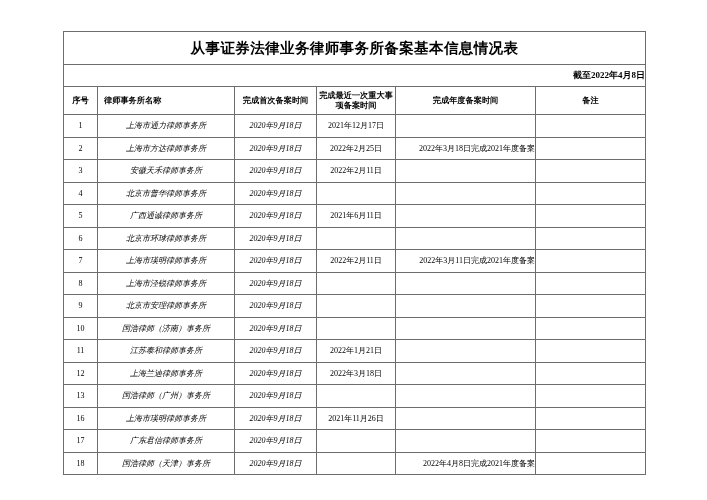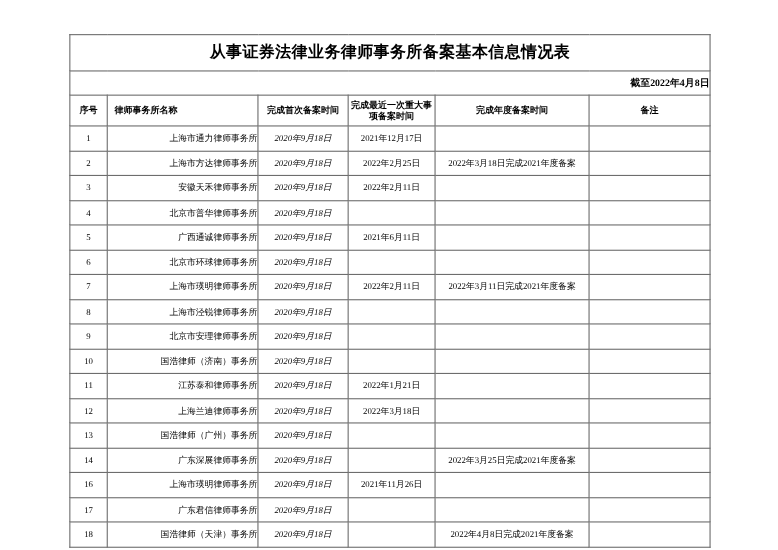--- a/index.html
+++ b/index.html
@@ -64,24 +64,24 @@
     text-align: left !important;
     padding-left: 6px !important;
     margin-left: 17px;
   }
   .data-row td {
     height: 21.5px;
     font-size: 8px;
     line-height: 11px;
   }
   .c-idx   { text-align: center; }
-  .c-name  { text-align: right; padding-left: 6px; }
+  .c-name  { text-align: center; padding-left: 6px; font-style: italic; }
   .c-first { text-align: center; font-style: italic; }
   .c-major { text-align: center; }
-  .c-annual{ text-align: center; }
+  .c-annual{ text-align: right; }
   .c-note  { text-align: center; }
   .col-idx    { width: 34px; }
   .col-name   { width: 137px; }
   .col-first  { width: 82px; }
   .col-major  { width: 79px; }
   .col-annual { width: 140px; }
   .col-note   { width: 110px; }
 </style>
 </head>
 <body>
@@ -209,28 +209,20 @@
         </tr>
         <tr class="data-row">
           <td class="c-idx">13</td>
           <td class="c-name">国浩律师（广州）事务所</td>
           <td class="c-first">2020年9月18日</td>
           <td class="c-major"></td>
           <td class="c-annual"></td>
           <td class="c-note"></td>
         </tr>
         <tr class="data-row">
-          <td class="c-idx">14</td>
-          <td class="c-name">广东深展律师事务所</td>
-          <td class="c-first">2020年9月18日</td>
-          <td class="c-major"></td>
-          <td class="c-annual">2022年3月25日完成2021年度备案</td>
-          <td class="c-note"></td>
-        </tr>
-        <tr class="data-row">
           <td class="c-idx">16</td>
           <td class="c-name">上海市瑛明律师事务所</td>
           <td class="c-first">2020年9月18日</td>
           <td class="c-major">2021年11月26日</td>
           <td class="c-annual"></td>
           <td class="c-note"></td>
         </tr>
         <tr class="data-row">
           <td class="c-idx">17</td>
           <td class="c-name">广东君信律师事务所</td>

